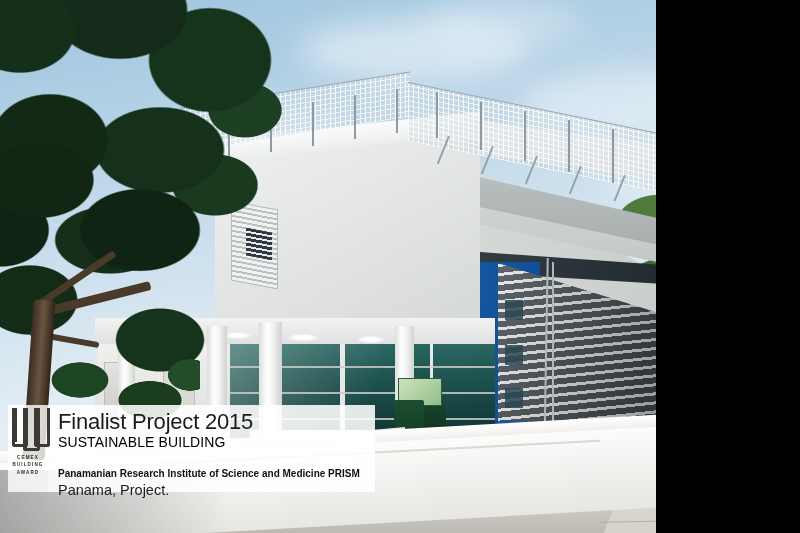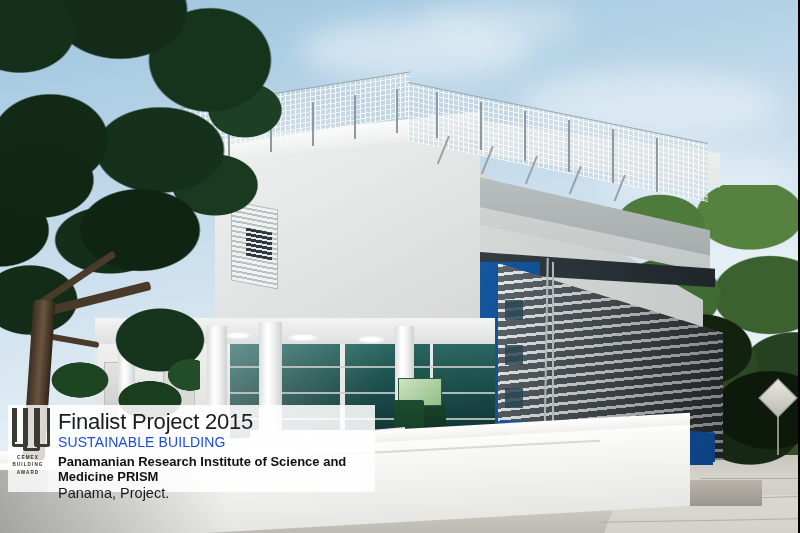--- a/index.html
+++ b/index.html
@@ -1,19 +1,19 @@
 <!DOCTYPE html>
 <html><head>
 <meta charset="utf-8">
 <style>
   html,body{margin:0;padding:0;background:#000;}
   body{font-family:"Liberation Sans",sans-serif;}
 
   .photo{
-    position:relative;width:798px;height:533px;overflow:hidden;
+    position:relative;width:656px;height:533px;overflow:hidden;
     background:#cfe0ec;
   }
 
   
   .sky{position:absolute;inset:0;
     background:linear-gradient(170deg,#9dc4dd 0%,#b4d2e6 22%,#cfe1ee 46%,#e4eef5 66%,#eef3f7 82%,#f2f5f8 100%);}
   .cloud{position:absolute;border-radius:50%;background:#ffffff;filter:blur(14px);}
   .c1{left:300px;top:20px;width:230px;height:60px;opacity:.45;}
   .c2{left:520px;top:70px;width:260px;height:70px;opacity:.40;}
   .c3{left:600px;top:150px;width:200px;height:55px;opacity:.35;}
@@ -247,23 +247,23 @@
   
   .shadow-soft{position:absolute;left:0;top:470px;width:230px;height:63px;
     background:linear-gradient(90deg,rgba(0,0,0,.30),rgba(0,0,0,0));}
 
   
   .caption{position:absolute;left:48px;top:405px;width:327px;height:87px;
     background:rgba(255,255,255,.88);}
   .caption-inner{padding:5px 10px 0 10px;}
   .cap-title{font-size:22px;line-height:24px;color:#1b1b1b;font-weight:400;
     letter-spacing:-.2px;}
-  .cap-sub{font-size:14px;line-height:16px;color:#1d4ed8;font-weight:400;
+  .cap-sub{font-size:14px;line-height:16px;color:#000000;font-weight:400;
     letter-spacing:.1px;}
-  .cap-org{font-size:13px;line-height:15px;color:#111;font-weight:700;margin-top:4px;}
+  .cap-org{font-size:10px;line-height:15px;color:#111;font-weight:700;margin-top:16px;}
   .cap-loc{font-size:14.5px;line-height:18px;color:#1b1b1b;font-weight:400;}
 
   
   .badge{position:absolute;left:8px;top:405px;width:40px;height:87px;
     background:rgba(255,255,255,.80);
     display:flex;flex-direction:column;align-items:center;justify-content:flex-start;}
   .badge-mark{width:34px;height:46px;margin-top:3px;position:relative;}
   .bm-bar{position:absolute;background:#3b3b33;}
   .bm-u{position:absolute;border:3px solid #3b3b33;border-top:none;
     border-radius:0 0 3px 3px;}

